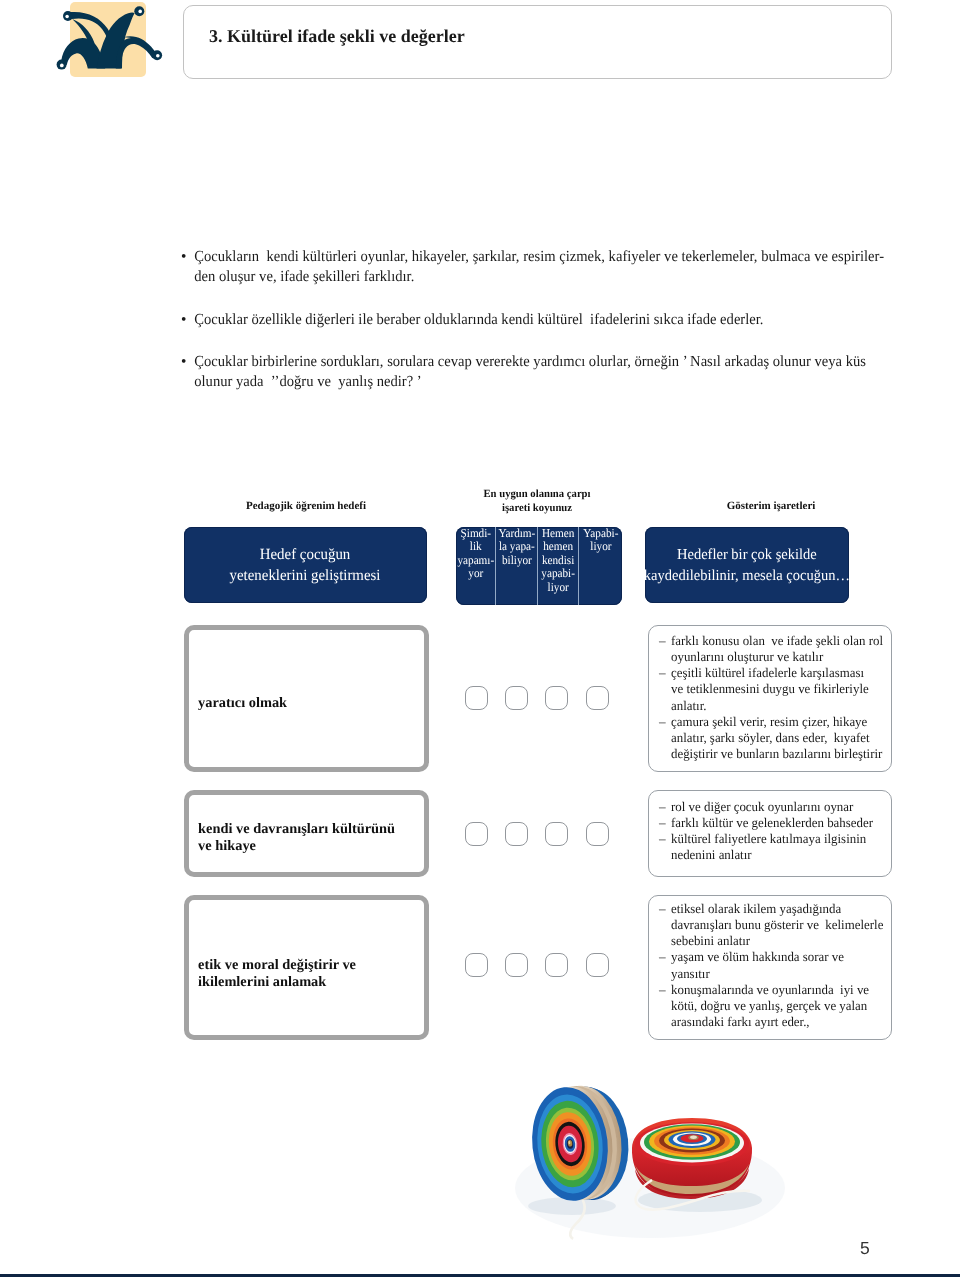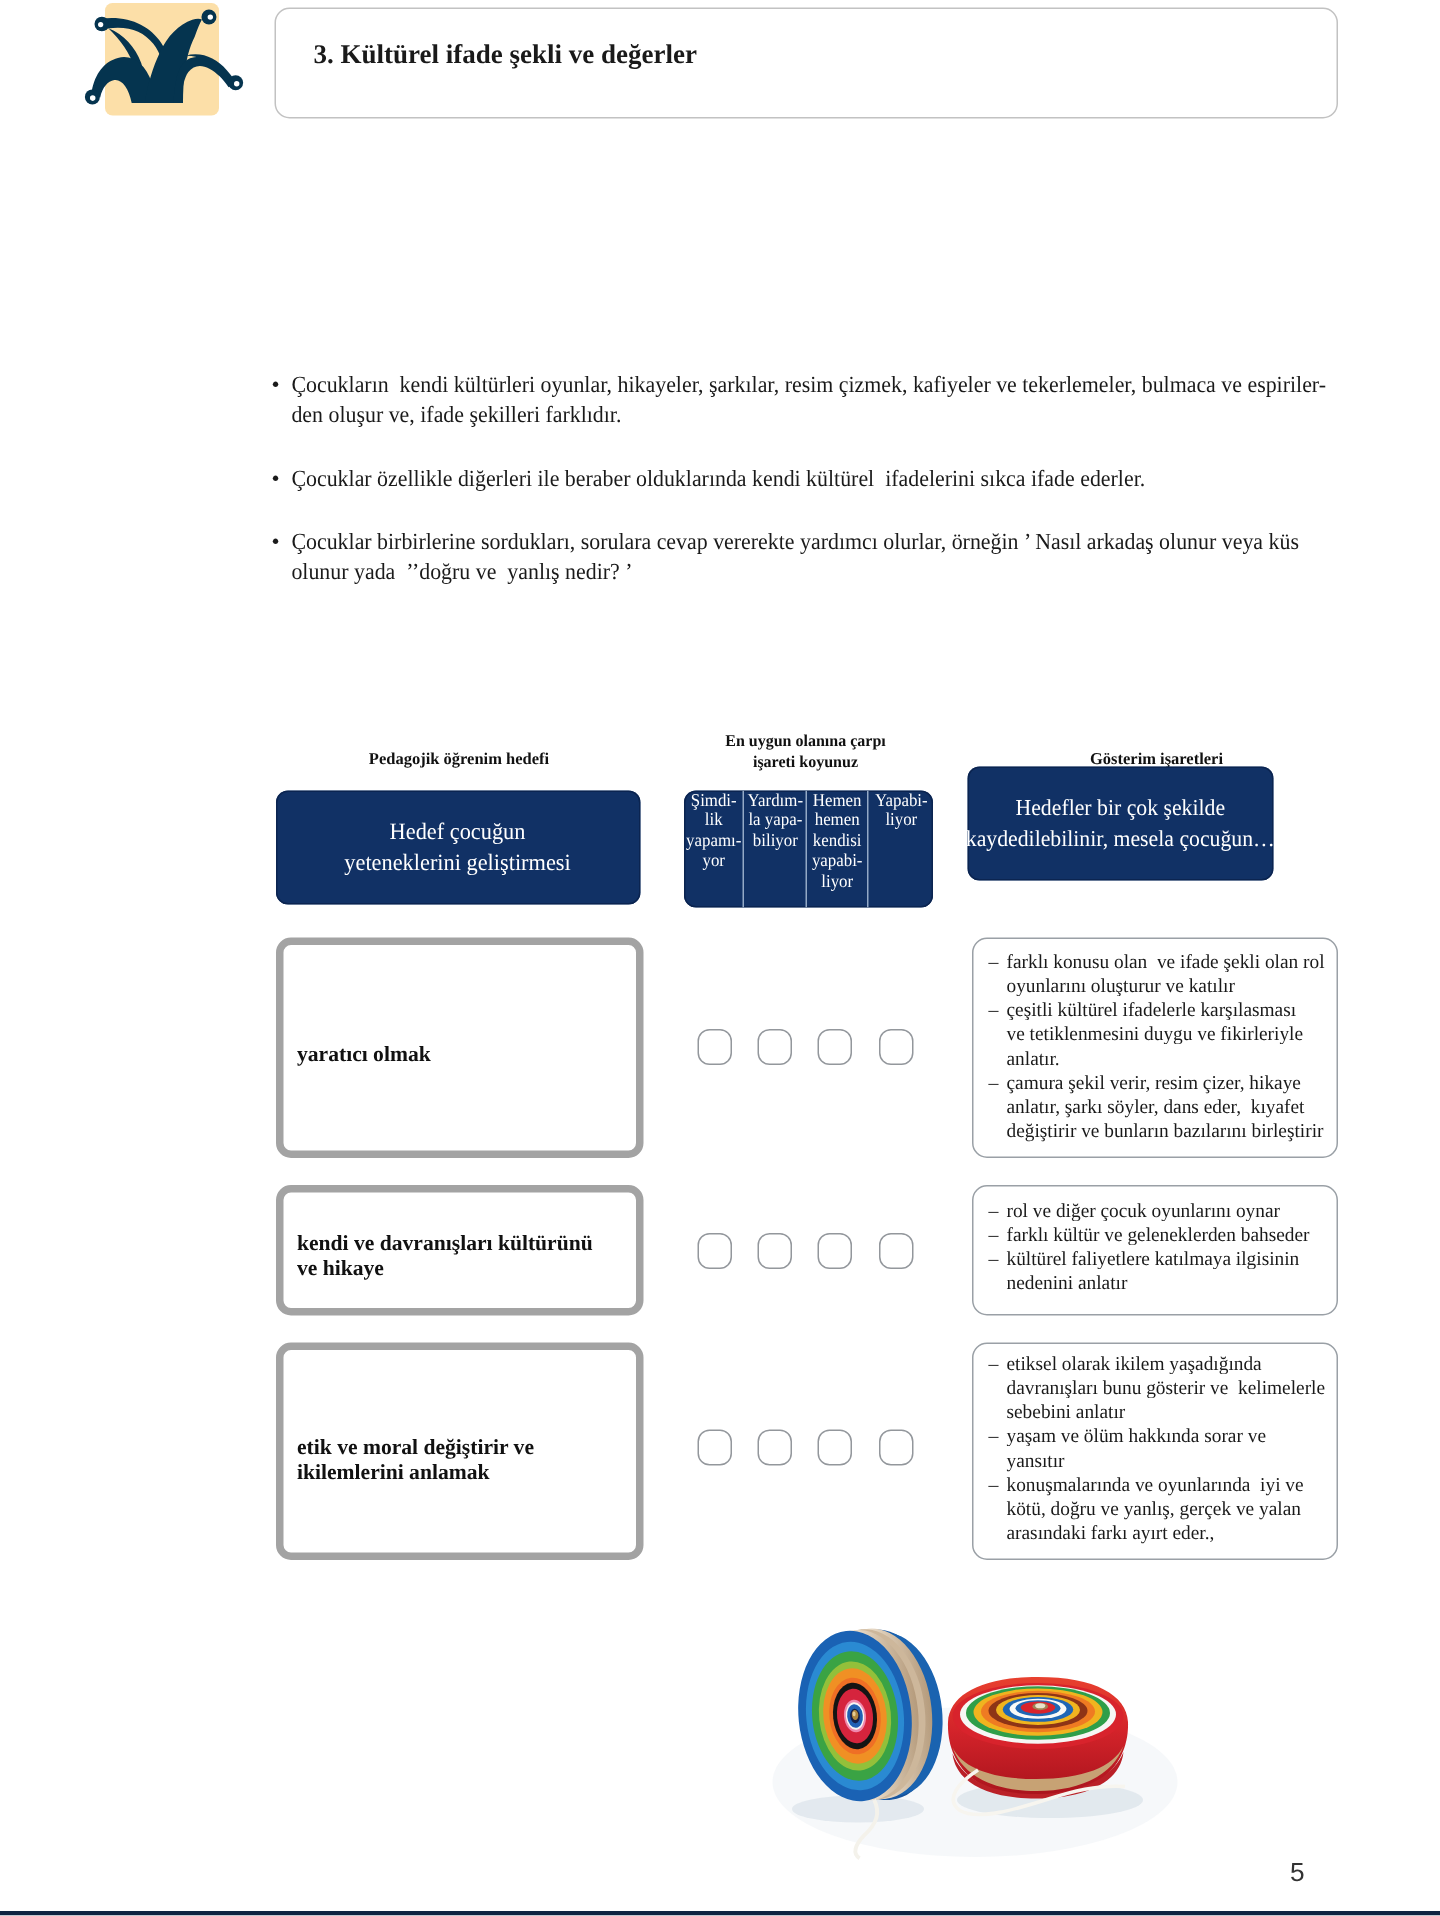--- a/index.html
+++ b/index.html
@@ -177,21 +177,21 @@
     </div>
       </div>
     <div class="cell" style="width:43px">
         <div>
       <div>Yapabi-</div>
       <div>liyor</div>
     </div>
       </div>
   </div>
 
-  <div class="bluebox" style="left:645px;top:511px;width:204px;height:76px">
+  <div class="bluebox" style="left:645px;top:527px;width:204px;height:76px">
     <div class="inner" style="font-size:15.2px">
       <div>Hedefler bir çok şekilde</div>
       <div>kaydedilebilinir, mesela çocuğun…</div>
     </div>
   </div>
 
   <div class="wbox" style="left:184px;top:625px;width:245px;height:147px">
     <div class="lbl" style="top:65px">
       <div>yaratıcı olmak</div>
     </div>

